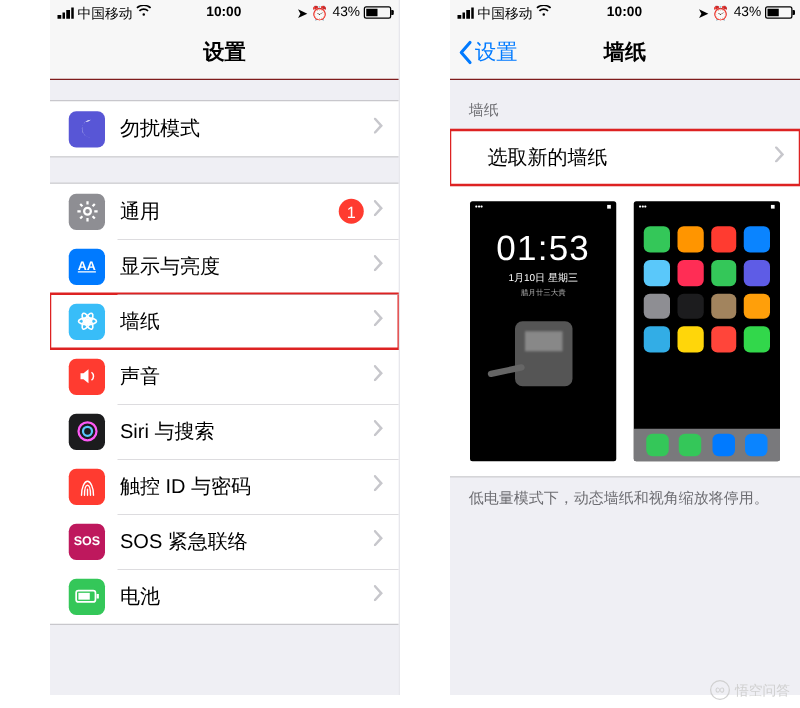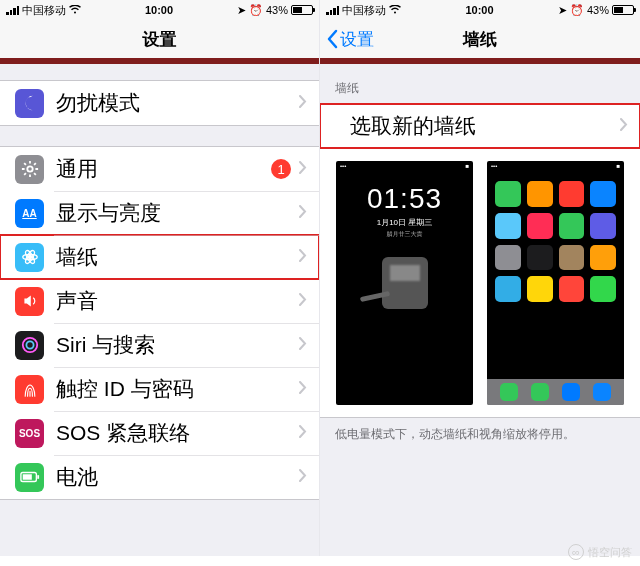--- a/index.html
+++ b/index.html
@@ -10,20 +10,21 @@
     font-family: -apple-system, "PingFang SC", "Helvetica Neue", sans-serif;
     display: flex;
     position: relative;
   }
   .phone {
     width: 320px;
     height: 556px;
     background: #efeff4;
     overflow: hidden;
     position: relative;
+    margin-left: 40px;
   }
   .phone.left { border-right: 1px solid rgba(0,0,0,.03); }
   
   .status {
     height: 20px;
     background: #f7f7f7;
     display: flex;
     align-items: center;
     font-size: 11px;
     padding: 0 6px;
@@ -38,21 +39,21 @@
   .wifi { font-size: 11px; }
   .battery {
     width: 22px; height: 10px; border:1px solid #000; border-radius:2px; position:relative;
   }
   .battery::after{content:"";position:absolute;right:-3px;top:2px;width:2px;height:4px;background:#000;border-radius:0 1px 1px 0;}
   .battery-fill{position:absolute;left:1px;top:1px;bottom:1px;width:43%;background:#000;}
   
   .nav {
     height: 44px;
     background: #f7f7f7;
-    border-bottom: 6px solid #7f1d1d;
+    border-bottom: 1px solid #7f1d1d;
     display: flex;
     align-items: center;
     justify-content: center;
     position: relative;
   }
   .nav-title { font-size: 17px; font-weight: 600; }
   .nav-back { position: absolute; left: 6px; top: 0; bottom: 0; display: flex; align-items: center; color: #007aff; font-size: 17px; }
   .nav-back svg { margin-right: 2px; }
   
   .group { margin-top: 20px; }
@@ -61,21 +62,21 @@
   .rows { background:#fff; border-top:1px solid #c8c7cc; border-bottom:1px solid #c8c7cc; }
   .row {
     display:flex; align-items:center; height:44px; padding-left:15px; position:relative;
   }
   .row + .row::before {
     content:""; position:absolute; left:54px; right:0; top:0; height:1px; background:#c8c7cc; transform:scaleY(.5);
   }
   .row .icon-wrap {
     width:29px; height:29px; border-radius:6px; display:flex; align-items:center; justify-content:center; margin-right:12px; flex-shrink:0;
   }
-  .row .label { flex:1; font-size:21px; color:#000; }
+  .row .label { flex:1; font-size:16px; color:#000; }
   .row .chev { margin-right:12px; color:#c7c7cc; }
   .badge {
     min-width:20px; height:20px; border-radius:10px; background:#ff3b30; color:#fff; font-size:13px; display:flex; align-items:center; justify-content:center; margin-right:8px; padding:0 4px;
   }
   .row.boxed { outline:2px solid #d22; outline-offset:-1px; z-index:2; }
   
   .previews { display:flex; gap:14px; padding:12px 16px; }
   .preview {
     flex:1; aspect-ratio: 9/16; background:#000; border-radius:2px; position:relative; overflow:hidden; color:#fff; font-size:8px;
   }

